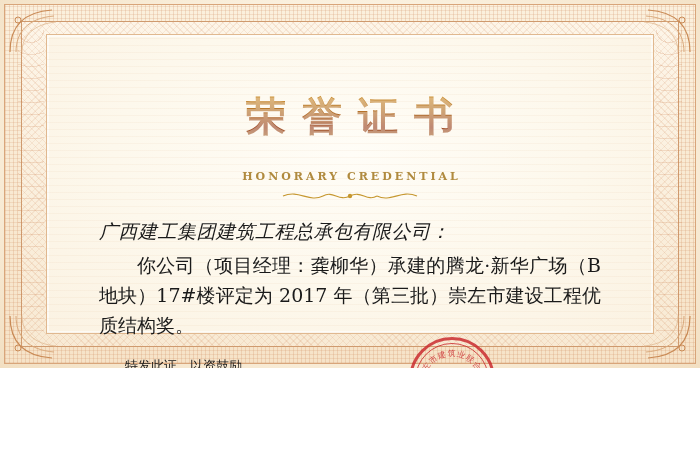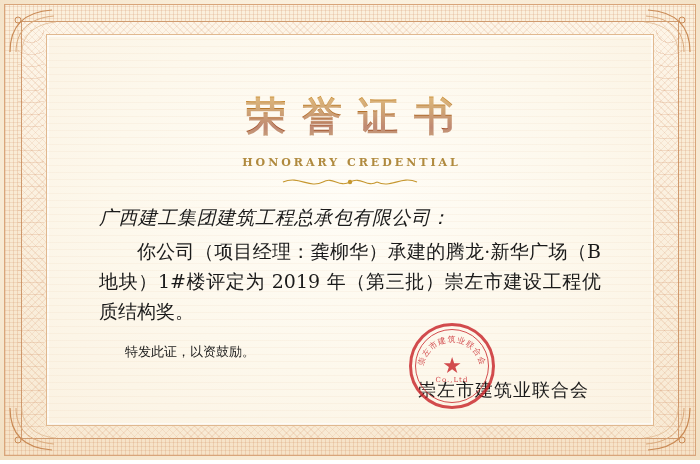--- a/index.html
+++ b/index.html
@@ -11,21 +11,21 @@
     width: 700px;
     height: 464px;
     overflow: hidden;
     font-family: "DejaVu Sans", sans-serif;
   }
 
   
   .certificate {
     position: relative;
     width: 700px;
-    height: 460px;
+    height: 368px;
     box-sizing: border-box;
     background:
       radial-gradient(ellipse at 50% 45%, #fffdf6 0%, #fdf6e7 45%, #f7e9d2 75%, #f2dfc2 100%);
     overflow: hidden;
   }
 
   
   .frame-outer {
     position: absolute;
     left: 4px; top: 4px; right: 4px; bottom: 4px;
@@ -144,21 +144,21 @@
     .title { color: #a9562a; }
   }
 
   .subtitle {
     text-align: center;
     font-family: "DejaVu Serif", "Liberation Serif", serif;
     font-size: 11px;
     letter-spacing: 3px;
     text-indent: 3px;
     color: #b08a3e;
-    margin-top: 12px;
+    margin-top: 26px;
     font-weight: bold;
   }
 
   .flourish {
     display: flex;
     justify-content: center;
     align-items: center;
     margin-top: 6px;
     color: #c6972f;
   }
@@ -308,21 +308,21 @@
           <path d="M8 7 C24 0 34 14 48 7" fill="none" stroke="#c6972f" stroke-width="1.2"></path>
           <path d="M48 7 C58 1 64 13 75 7" fill="none" stroke="#c6972f" stroke-width="1.2"></path>
           <path d="M75 7 C86 1 92 13 102 7" fill="none" stroke="#c6972f" stroke-width="1.2"></path>
           <path d="M102 7 C116 14 126 0 142 7" fill="none" stroke="#c6972f" stroke-width="1.2"></path>
           <circle cx="75" cy="7" r="2.2" fill="#c6972f"></circle>
         </svg>
       </div>
 
       <div class="body">
         <div class="addressee">广西建工集团建筑工程总承包有限公司：</div>
-        <div class="para">你公司（项目经理：龚柳华）承建的腾龙·新华广场（B 地块）1#楼评定为 2019 年（第三批）崇左市建设工程优质结构奖。</div>
+        <div class="para">你公司（项目经理：龚柳华）承建的腾龙·新华广场（B 地块）17#楼评定为 2017 年（第三批）崇左市建设工程优质结构奖。</div>
         <div class="para2">特发此证，以资鼓励。</div>
       </div>
 
       <div class="signature">
         <span class="line">崇左市建筑业联合会</span>
 
         <div class="seal">
           <div class="ring"></div>
           <div class="ring2"></div>
           <svg width="86" height="86" viewBox="0 0 86 86" style="position:absolute;left:0;top:0;">

